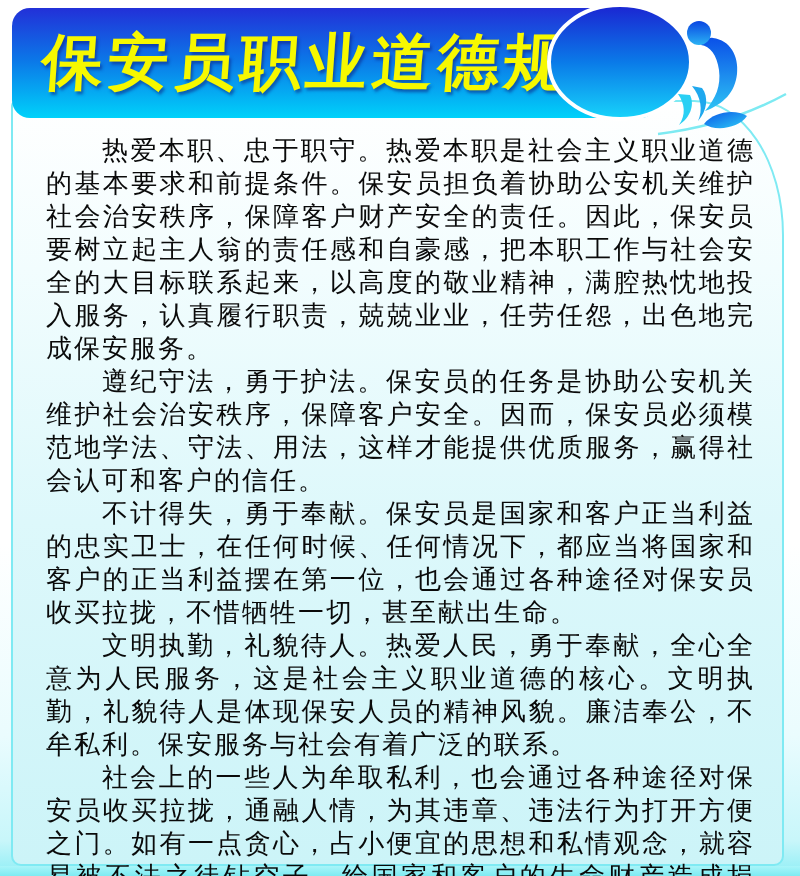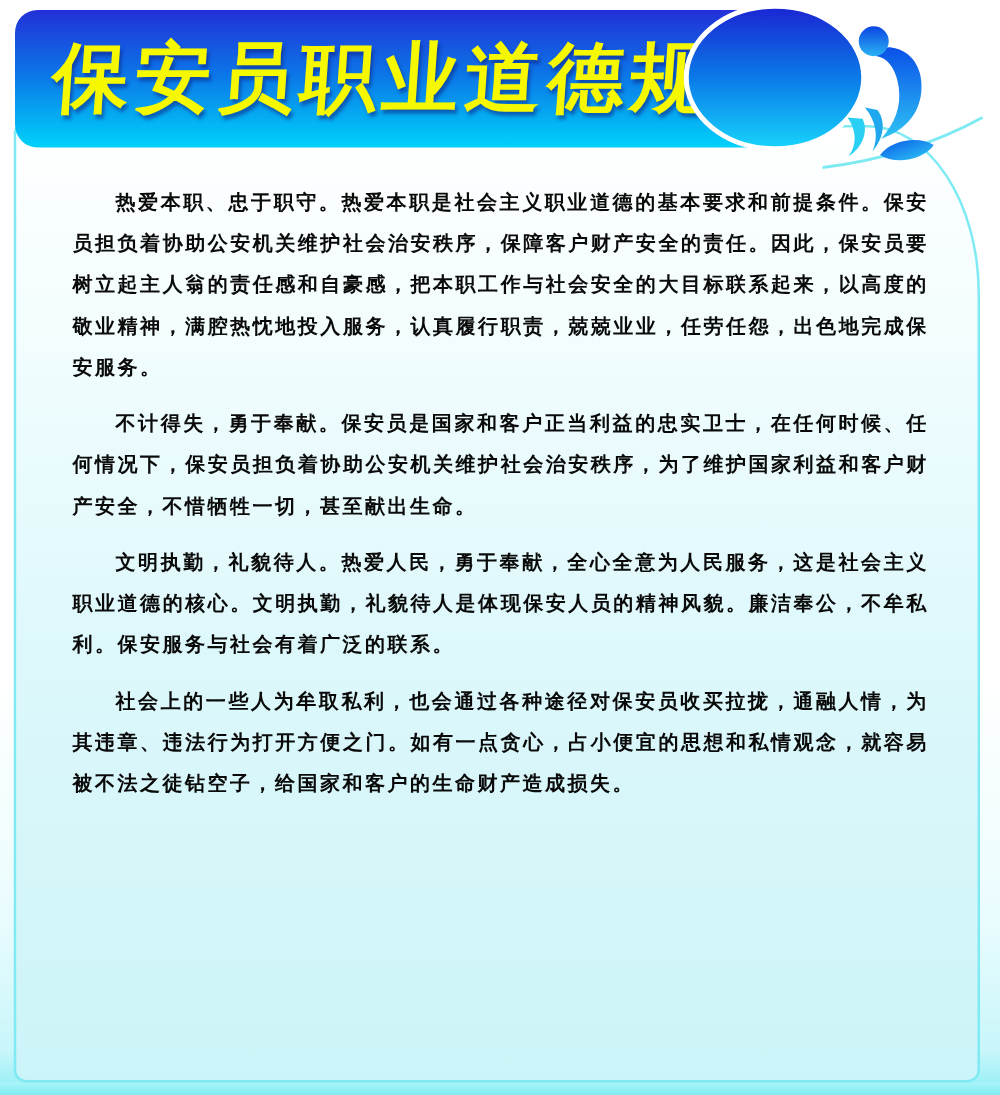--- a/index.html
+++ b/index.html
@@ -17,25 +17,25 @@
     border-radius:6px 90px 10px 10px / 6px 135px 10px 10px;
     background:linear-gradient(180deg,#ffffff 0%,#f2fdfe 22%,#ddf8fb 55%,#ccf4f8 100%);
     box-sizing:border-box;
     z-index:1;
   }
   .content{
     position:absolute;left:33px;right:27px;top:32px;
     color:var(--text,#0a0a0a);
   }
   .content p{
-    margin:12px;
-    font-size:16px;
+    margin:0;
+    font-size:26px;
     line-height:33px;
     letter-spacing:2px;
-    font-weight:700;
+    font-weight:400;
     text-align:justify;
     text-indent:2.15em;
   }
 
   
   .banner{
     position:absolute;left:12px;top:8px;width:646px;height:110px;
     border-radius:18px;
     background:linear-gradient(180deg,var(--banner-top,#2230d8) 0%,#0b78e8 48%,var(--banner-bottom,#00d2fa) 100%);
     z-index:2;
@@ -68,21 +68,22 @@
 </head>
 <body style="--banner-top: #2230d8; --banner-bottom: #00d2fa; --title-yellow: #f6f800; --border-cyan: #7feaf3; --panel-bg: #ccf4f8; --text: #0a0a0a; --splash-blue: #0a4ae6; --splash-cyan: #22ccf6;">
 
 <div id="poster">
 
   <div class="bottom-strip"></div>
 
   <div class="panel">
     <div class="content">
       <p>热爱本职、忠于职守。热爱本职是社会主义职业道德的基本要求和前提条件。保安员担负着协助公安机关维护社会治安秩序，保障客户财产安全的责任。因此，保安员要树立起主人翁的责任感和自豪感，把本职工作与社会安全的大目标联系起来，以高度的敬业精神，满腔热忱地投入服务，认真履行职责，兢兢业业，任劳任怨，出色地完成保安服务。</p>
-      <p>不计得失，勇于奉献。保安员是国家和客户正当利益的忠实卫士，在任何时候、任何情况下，保安员担负着协助公安机关维护社会治安秩序，为了维护国家利益和客户财产安全，不惜牺牲一切，甚至献出生命。</p>
+      <p>遵纪守法，勇于护法。保安员的任务是协助公安机关维护社会治安秩序，保障客户安全。因而，保安员必须模范地学法、守法、用法，这样才能提供优质服务，赢得社会认可和客户的信任。</p>
+      <p>不计得失，勇于奉献。保安员是国家和客户正当利益的忠实卫士，在任何时候、任何情况下，都应当将国家和客户的正当利益摆在第一位，也会通过各种途径对保安员收买拉拢，不惜牺牲一切，甚至献出生命。</p>
       <p>文明执勤，礼貌待人。热爱人民，勇于奉献，全心全意为人民服务，这是社会主义职业道德的核心。文明执勤，礼貌待人是体现保安人员的精神风貌。廉洁奉公，不牟私利。保安服务与社会有着广泛的联系。</p>
       <p>社会上的一些人为牟取私利，也会通过各种途径对保安员收买拉拢，通融人情，为其违章、违法行为打开方便之门。如有一点贪心，占小便宜的思想和私情观念，就容易被不法之徒钻空子，给国家和客户的生命财产造成损失。</p>
     </div>
   </div>
 
   <div class="banner">
     <span class="banner-title">保安员职业道德规范</span>
   </div>
 
   <svg class="splash" viewBox="0 0 260 150" xmlns="http://www.w3.org/2000/svg" aria-hidden="true">

